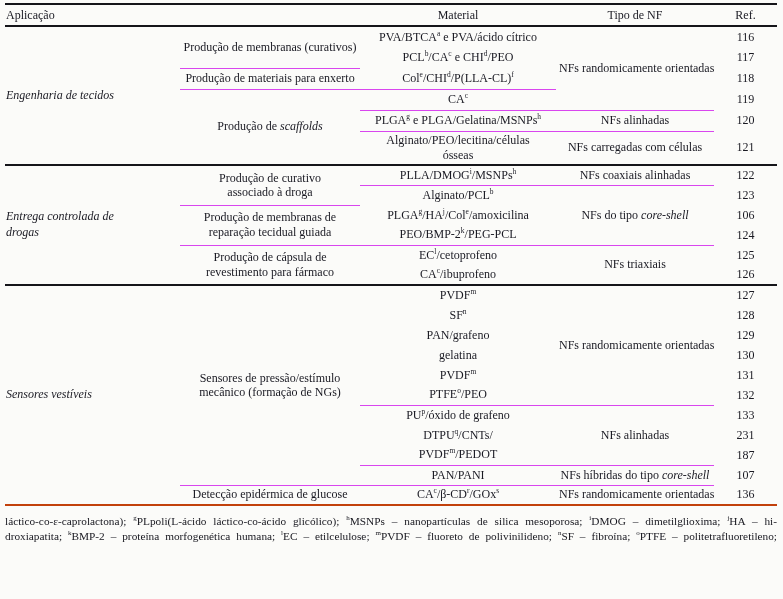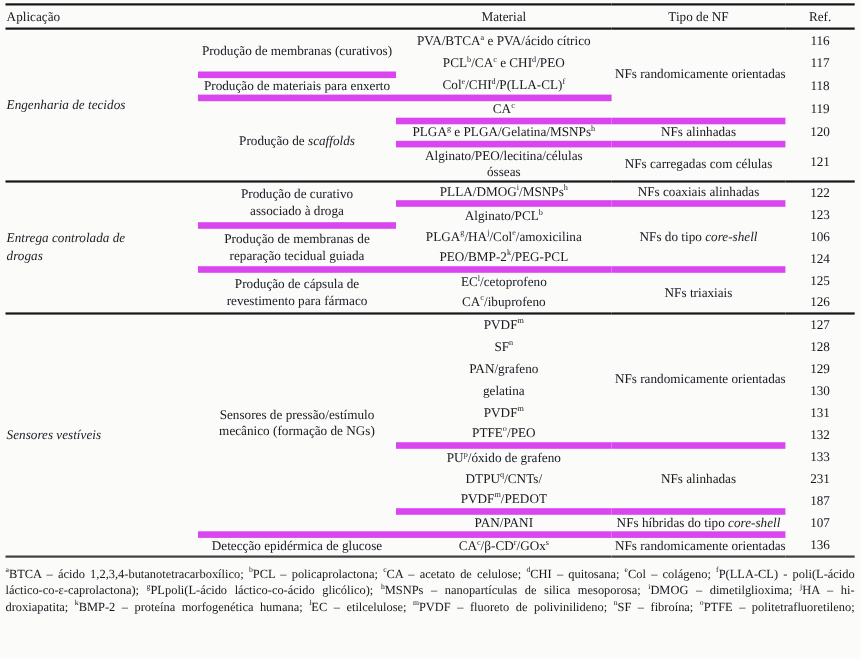--- a/index.html
+++ b/index.html
@@ -31,23 +31,23 @@
   tbody tr{height:21px;}
   tr.h34{height:34px;}
   tbody.g2 tr,tbody.g3 tr{height:20px;}
   td.app{ text-align:left;font-style:italic;padding-left:1px;line-height:1.3;}
   td.app .wrap{display:inline-block;max-width:135px;}
   td.sub .narrow130{display:inline-block;max-width:130px;}
   td.mat .narrow160{display:inline-block;max-width:166px;}
   td.nowrap{white-space:nowrap;}
   td.tipo{white-space:nowrap;overflow:visible;}
   
-  td.cb{border-bottom:6px solid #d946ef;}   
+  td.cb{border-bottom:1px solid #d946ef;}   
   td.gb{border-bottom:2px solid #15151a;}   
-  td.tb{border-bottom:2px solid #404040;}   
+  td.tb{border-bottom:2px solid #c2410c;}   
   sup{font-size:.62em;line-height:0;vertical-align:super;letter-spacing:0;}
   
   .footnotes{margin-top:8px;font-size:11.3px;line-height:15.2px;width:772px;color:#17171f;}
   .fline{white-space:normal;}
   .fj{text-align:justify;text-align-last:justify;}
 </style>
 </head>
 <body>
 
 <div class="sheet">
@@ -187,18 +187,17 @@
       <tr>
         <td class="sub tb nowrap">Detecção epidérmica de glucose</td>
         <td class="mat tb">CA<sup>c</sup>/β-CD<sup>r</sup>/GOx<sup>s</sup></td>
         <td class="tipo tb">NFs randomicamente orientadas</td>
         <td class="ref tb">136</td>
       </tr>
     </tbody>
   </table>
 
   <div class="footnotes">
-    <div class="fline fj"><sup>a</sup>BTCA – ácido 1,2,3,4-butanotetracarboxílico; <sup>b</sup>PCL – policaprolactona; <sup>c</sup>CA – acetato de celulose; <sup>d</sup>CHI – quitosana; <sup>e</sup>Col – colágeno; <sup>f</sup>P(LLA-CL) - poli(L-ácido</div>
     <div class="fline fj">láctico-co-ε-caprolactona); <sup>g</sup>PLpoli(L-ácido láctico-co-ácido glicólico); <sup>h</sup>MSNPs – nanopartículas de silica mesoporosa; <sup>i</sup>DMOG – dimetilglioxima; <sup>j</sup>HA – hi-</div>
     <div class="fline fj">droxiapatita; <sup>k</sup>BMP-2 – proteína morfogenética humana; <sup>l</sup>EC – etilcelulose; <sup>m</sup>PVDF – fluoreto de polivinilideno; <sup>n</sup>SF – fibroína; <sup>o</sup>PTFE – politetrafluoretileno;</div>
   </div>
 
 </div>
 
 </body></html>

